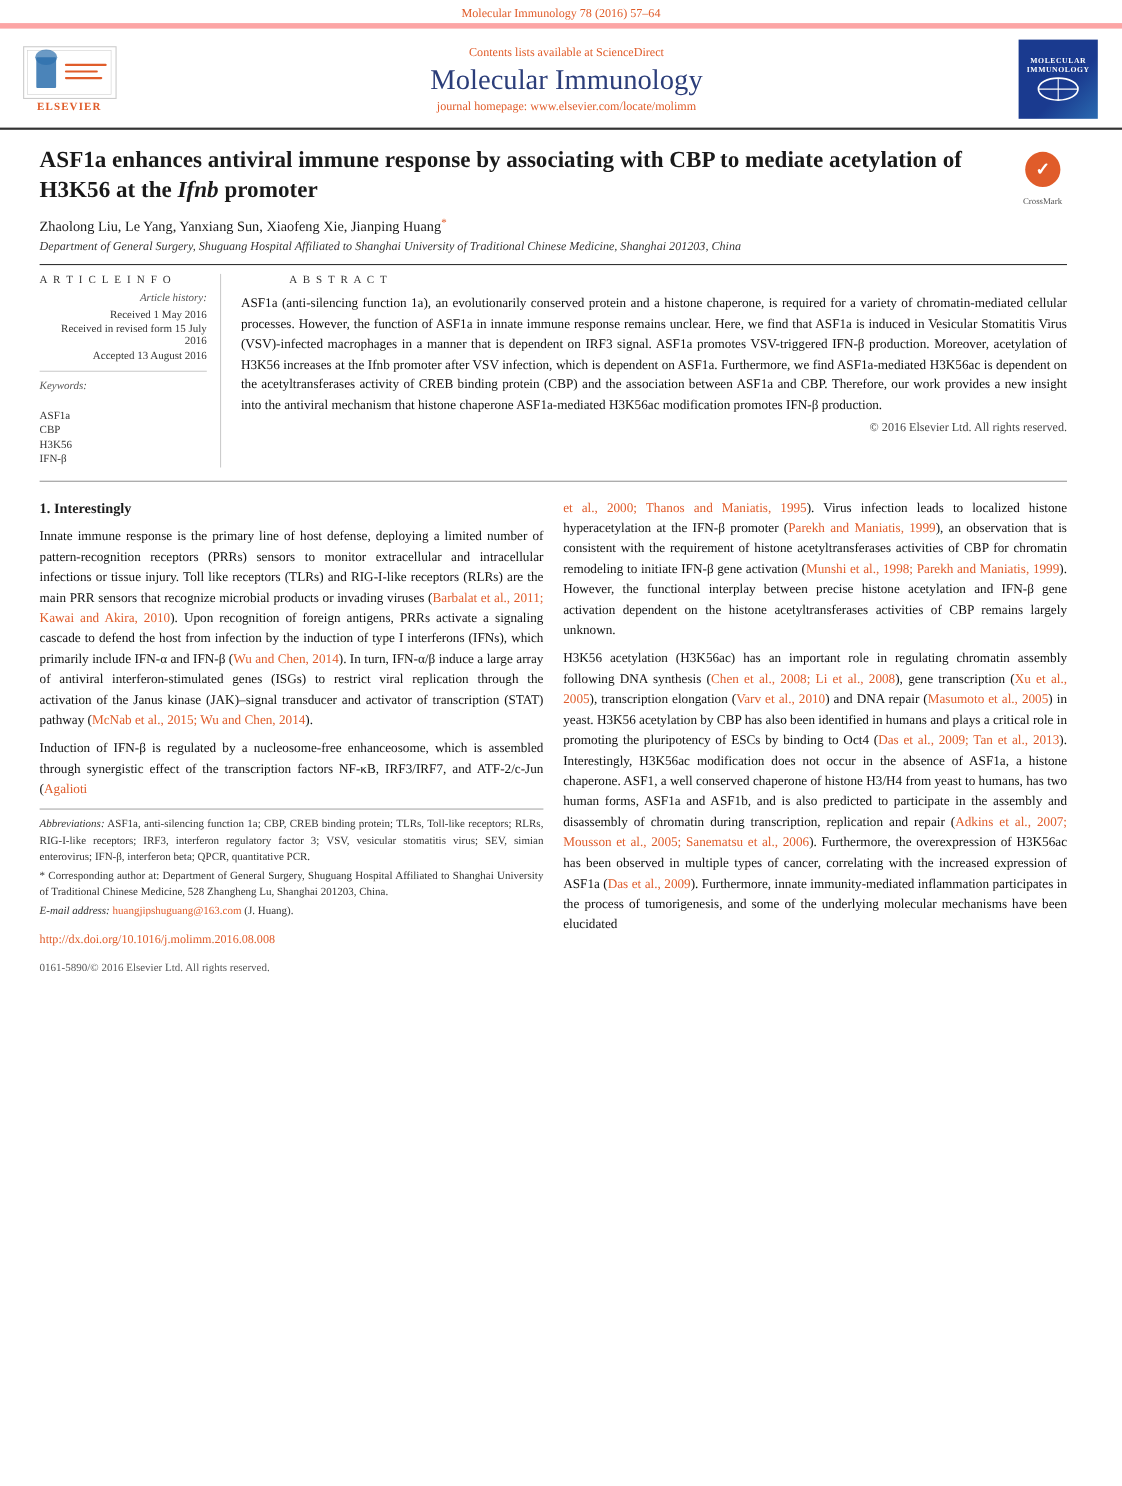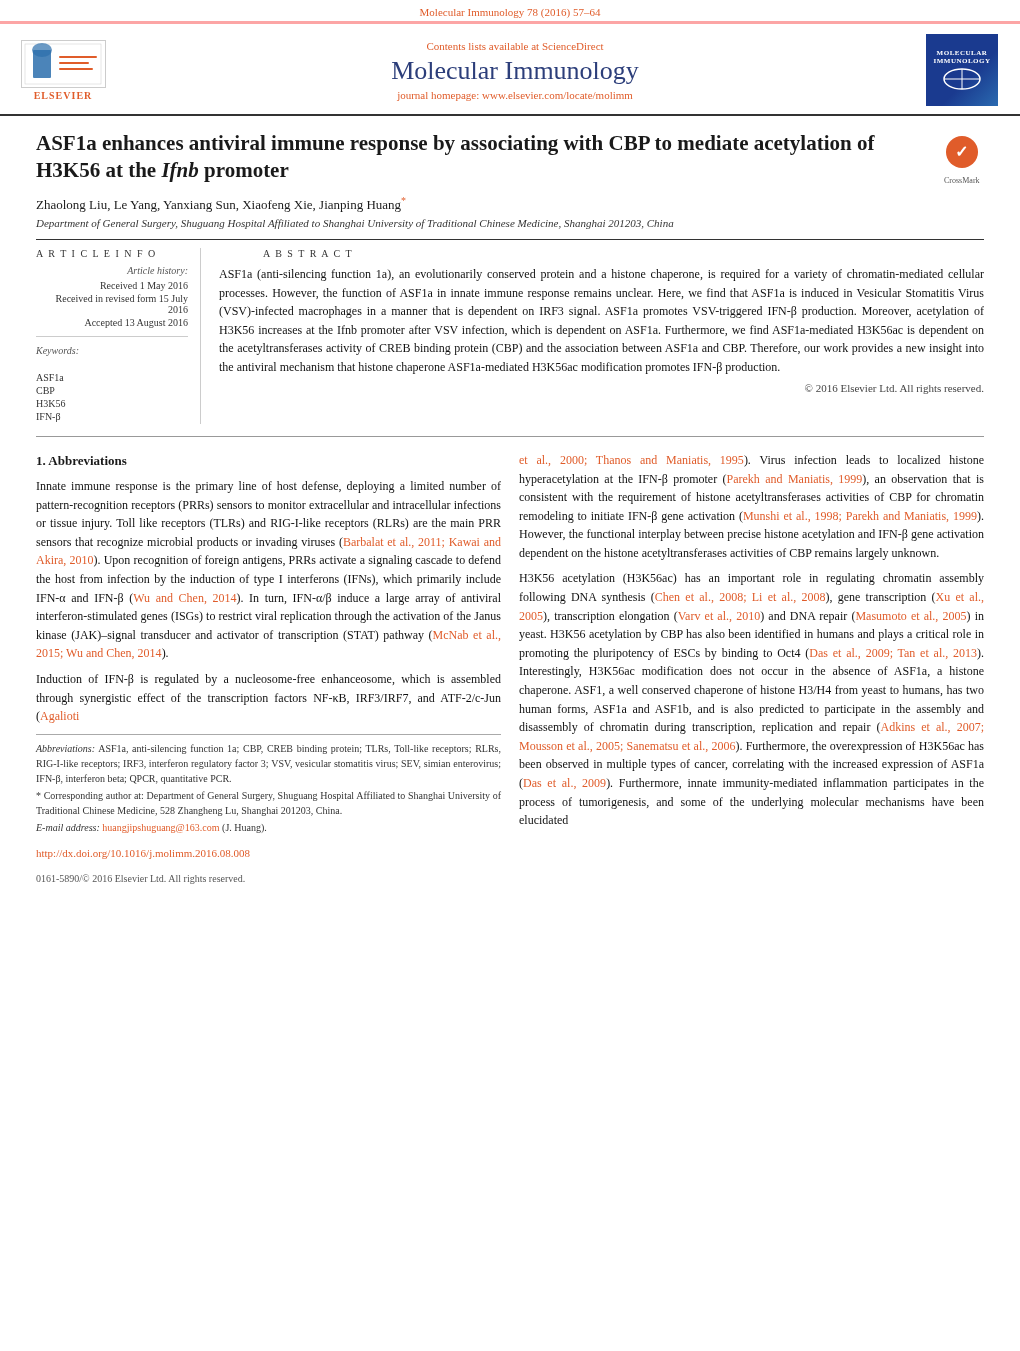--- a/index.html
+++ b/index.html
@@ -16,21 +16,21 @@
       min-height: 1351px;
       background: #fff;
       padding: 0;
     }
     
     .top-bar {
       text-align: center;
       padding: 6px 0 3px 0;
       font-size: 11px;
       color: #e05c2a;
-      border-bottom: 3px solid #fca5a5;
+      border-bottom: 5px solid #fca5a5;
     }
     
     .journal-header {
       display: flex;
       align-items: center;
       padding: 10px 18px 8px 18px;
       border-bottom: 2px solid #333;
       gap: 10px;
     }
     .elsevier-logo {
@@ -106,21 +106,21 @@
       align-items: center;
       justify-content: center;
       color: #fff;
       font-size: 7px;
       font-weight: bold;
       letter-spacing: 0.5px;
       text-align: center;
     }
     
     .main-content {
-      padding: 14px 36px 10px 36px;
+      padding: 14px 50px 10px 36px;
     }
     
     .article-title-section {
       display: flex;
       align-items: flex-start;
       gap: 10px;
       border-bottom: 1px solid #333;
       padding-bottom: 10px;
       margin-bottom: 8px;
     }
@@ -380,21 +380,21 @@
           <span>ASF1a (anti-silencing function 1a), an evolutionarily conserved protein and a histone chaperone, is required for a variety of chromatin-mediated cellular processes. However, the function of ASF1a in innate immune response remains unclear. Here, we find that ASF1a is induced in Vesicular Stomatitis Virus (VSV)-infected macrophages in a manner that is dependent on IRF3 signal. ASF1a promotes VSV-triggered IFN-β production. Moreover, acetylation of H3K56 increases at the Ifnb promoter after VSV infection, which is dependent on ASF1a. Furthermore, we find ASF1a-mediated H3K56ac is dependent on the acetyltransferases activity of CREB binding protein (CBP) and the association between ASF1a and CBP. Therefore, our work provides a new insight into the antiviral mechanism that histone chaperone ASF1a-mediated H3K56ac modification promotes IFN-β production.</span>
         </div>
         <div class="copyright-line">© 2016 Elsevier Ltd. All rights reserved.</div>
       </div>
     </div>
 
     <div class="body-columns">
 
       <div class="body-col">
         <div class="section-heading">
-          <span>1.</span> <span>Abbreviations</span>
+          <span>1.</span> <span>Interestingly</span>
         </div>
 
         <p class="body-text">
           <span>Innate immune response is the primary line of host defense, deploying a limited number of pattern-recognition receptors (PRRs) sensors to monitor extracellular and intracellular infections or tissue injury. Toll like receptors (TLRs) and RIG-I-like receptors (RLRs) are the main PRR sensors that recognize microbial products or invading viruses (</span><span class="ref-link">Barbalat et al., 2011; Kawai and Akira, 2010</span><span>). Upon recognition of foreign antigens, PRRs activate a signaling cascade to defend the host from infection by the induction of type I interferons (IFNs), which primarily include IFN-α and IFN-β (</span><span class="ref-link">Wu and Chen, 2014</span><span>). In turn, IFN-α/β induce a large array of antiviral interferon-stimulated genes (ISGs) to restrict viral replication through the activation of the Janus kinase (JAK)–signal transducer and activator of transcription (STAT) pathway (</span><span class="ref-link">McNab et al., 2015; Wu and Chen, 2014</span><span>).</span>
         </p>
 
         <p class="body-text">
           <span>Induction of IFN-β is regulated by a nucleosome-free enhanceosome, which is assembled through synergistic effect of the transcription factors NF-κB, IRF3/IRF7, and ATF-2/c-Jun (</span><span class="ref-link">Agalioti</span>
         </p>
 

